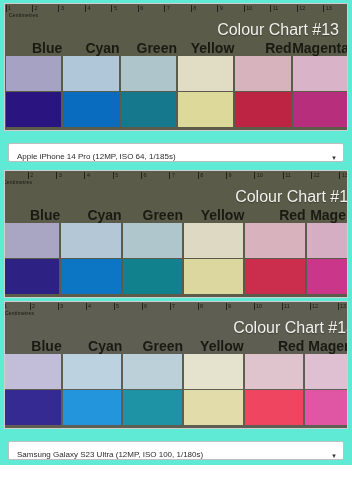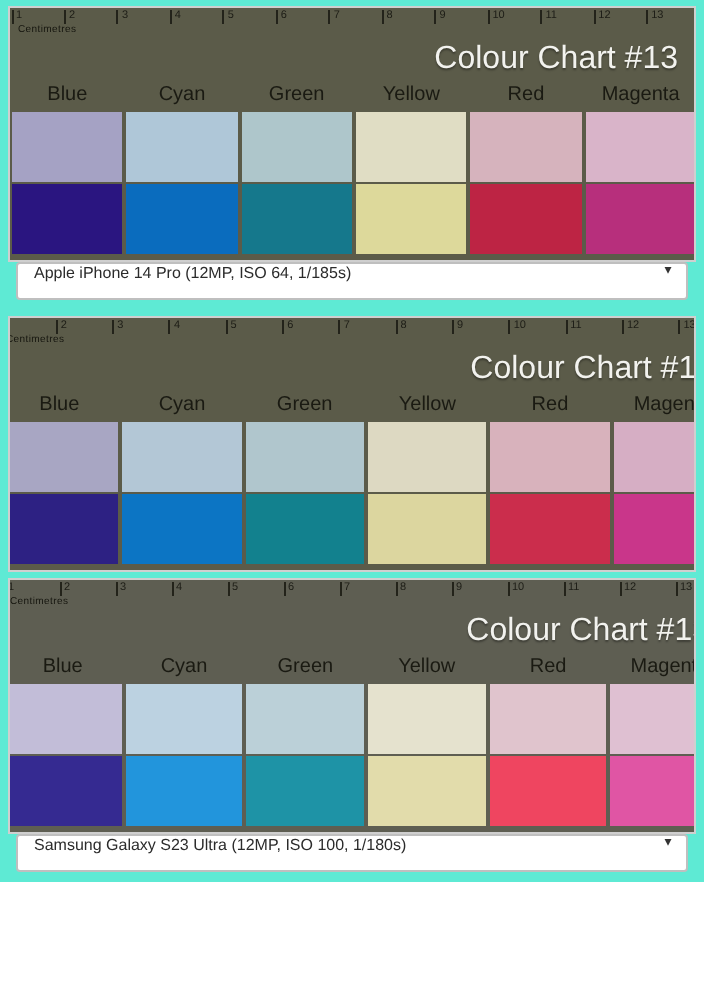--- a/index.html
+++ b/index.html
@@ -113,26 +113,27 @@
   }
 
   
   .col-labels {
     flex: 0 0 auto;
     height: 16px;
     display: flex;
   }
   .col-label {
     flex: 1 1 0;
-    text-align: center;
-    font-size: 10px;
+    text-align: right;
+    font-size: 14px;
     color: #1a1a12;
     line-height: 16px;
     font-family: "Liberation Sans", sans-serif;
     white-space: nowrap;
+    font-weight: bold;
   }
 
   
   .swatch-grid {
     flex: 1 1 auto;
     display: flex;
     flex-direction: column;
     padding-bottom: 3px;
   }
   .swatch-row {
@@ -143,27 +144,27 @@
     box-sizing: border-box;
   }
   .swatch-row.row-top { padding-bottom: 1px; }
   .swatch {
     flex: 1 1 0;
     height: 100%;
   }
 
   
   .caption-select {
-    margin: 0 4px 5px 4px;
+    margin: 12px 4px 5px 4px;
     height: 19px;
     border: 1px solid #bfbfbf;
     border-radius: 2px;
     background: #ffffff;
     display: flex;
-    align-items: flex-start;
+    align-items: flex-end;
     box-sizing: border-box;
   }
   .caption-text {
     flex: 1 1 auto;
     font-size: 8px;
     color: #2b2b2b;
     padding-left: 8px;
     font-family: "Liberation Sans", sans-serif;
     white-space: nowrap;
     overflow: hidden;

